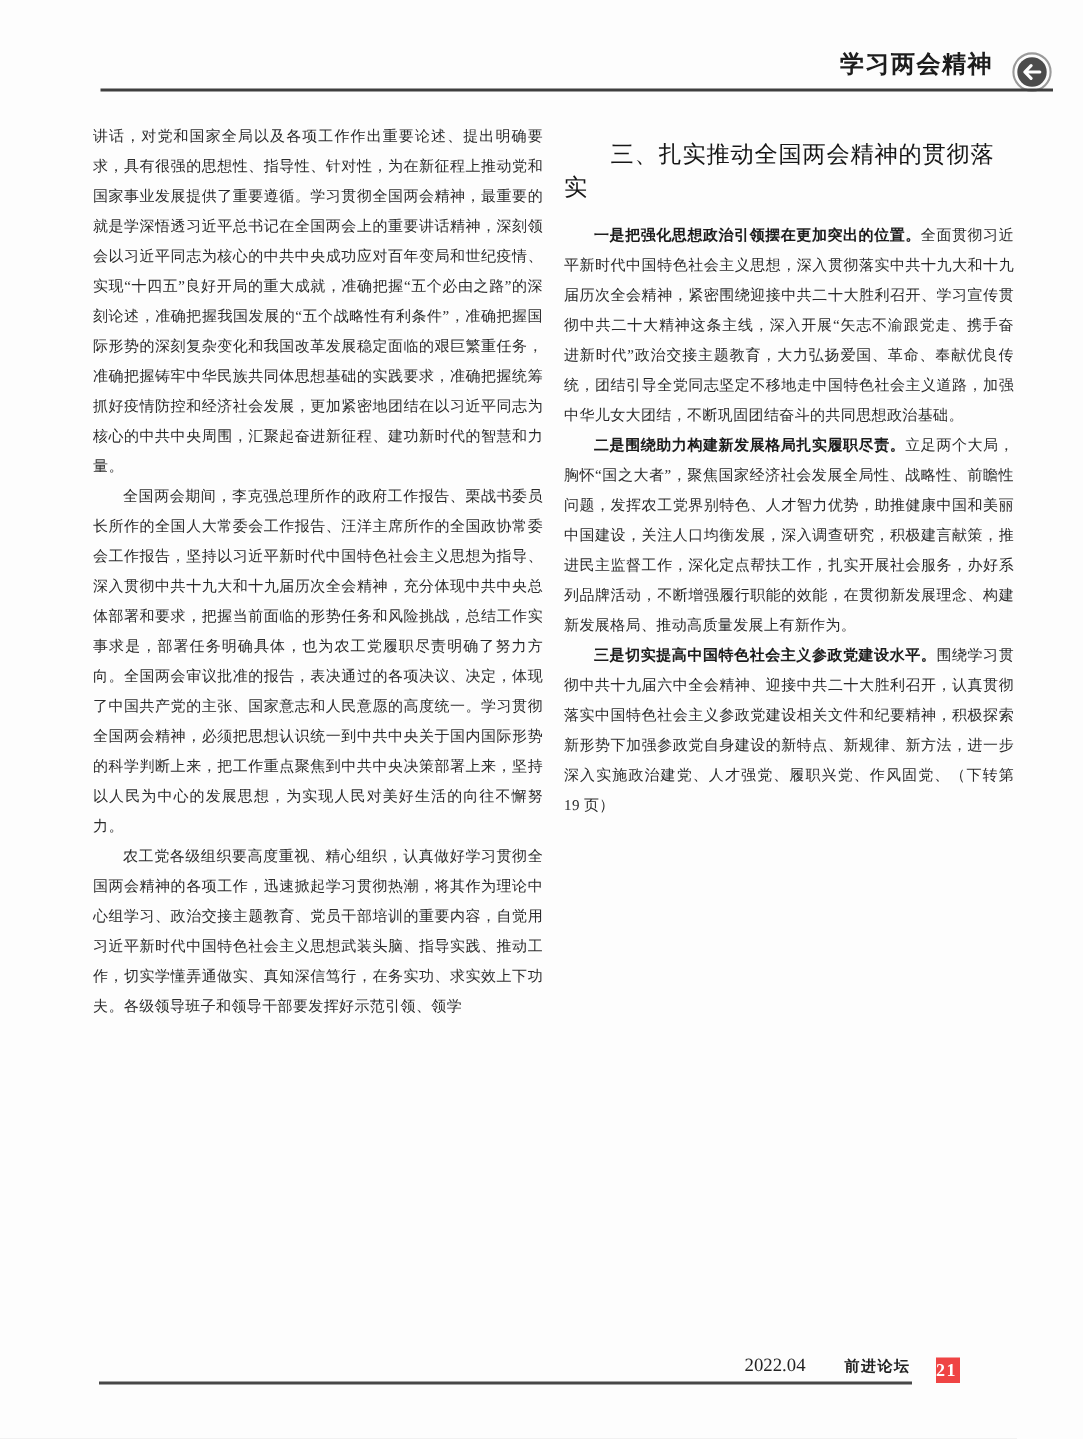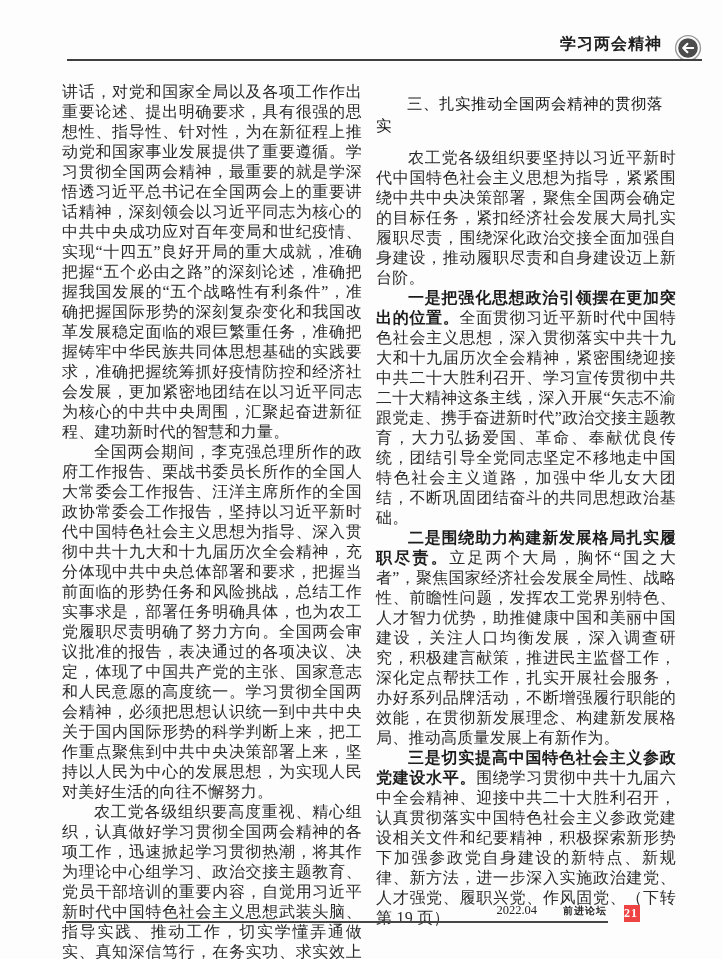--- a/index.html
+++ b/index.html
@@ -28,21 +28,21 @@
     background:#3f3f3f;
   }
   
   .columns{
     position:absolute;top:82px;left:62px;width:614px;
     display:flex;gap:14px;
   }
   .col{width:300px;}
   .col p{
     margin:0;
-    font-size:16px;line-height:20px;letter-spacing:0.25px;
+    font-size:10px;line-height:20px;letter-spacing:0.25px;
     text-align:justify;text-justify:inter-character;
     text-indent:2em;
   }
   .col p.noindent{text-indent:0;}
   .lead{
     font-family:"Liberation Sans","DejaVu Sans",sans-serif;
     font-weight:700;color:#1c1c1c;
   }
   .sec-heading{
     margin:11px 0 11px 0;
@@ -91,21 +91,20 @@
     <div class="col">
       <p class="noindent">讲话，对党和国家全局以及各项工作作出重要论述、提出明确要求，具有很强的思想性、指导性、针对性，为在新征程上推动党和国家事业发展提供了重要遵循。学习贯彻全国两会精神，最重要的就是学深悟透习近平总书记在全国两会上的重要讲话精神，深刻领会以习近平同志为核心的中共中央成功应对百年变局和世纪疫情、实现“十四五”良好开局的重大成就，准确把握“五个必由之路”的深刻论述，准确把握我国发展的“五个战略性有利条件”，准确把握国际形势的深刻复杂变化和我国改革发展稳定面临的艰巨繁重任务，准确把握铸牢中华民族共同体思想基础的实践要求，准确把握统筹抓好疫情防控和经济社会发展，更加紧密地团结在以习近平同志为核心的中共中央周围，汇聚起奋进新征程、建功新时代的智慧和力量。</p>
       <p>全国两会期间，李克强总理所作的政府工作报告、栗战书委员长所作的全国人大常委会工作报告、汪洋主席所作的全国政协常委会工作报告，坚持以习近平新时代中国特色社会主义思想为指导、深入贯彻中共十九大和十九届历次全会精神，充分体现中共中央总体部署和要求，把握当前面临的形势任务和风险挑战，总结工作实事求是，部署任务明确具体，也为农工党履职尽责明确了努力方向。全国两会审议批准的报告，表决通过的各项决议、决定，体现了中国共产党的主张、国家意志和人民意愿的高度统一。学习贯彻全国两会精神，必须把思想认识统一到中共中央关于国内国际形势的科学判断上来，把工作重点聚焦到中共中央决策部署上来，坚持以人民为中心的发展思想，为实现人民对美好生活的向往不懈努力。</p>
       <p>农工党各级组织要高度重视、精心组织，认真做好学习贯彻全国两会精神的各项工作，迅速掀起学习贯彻热潮，将其作为理论中心组学习、政治交接主题教育、党员干部培训的重要内容，自觉用习近平新时代中国特色社会主义思想武装头脑、指导实践、推动工作，切实学懂弄通做实、真知深信笃行，在务实功、求实效上下功夫。各级领导班子和领导干部要发挥好示范引领、领学</p>
     </div>
 
     <div class="col">
 
       <h3 class="sec-heading">三、扎实推动全国两会精神的贯彻落实</h3>
 
-      <p>农工党各级组织要坚持以习近平新时代中国特色社会主义思想为指导，紧紧围绕中共中央决策部署，聚焦全国两会确定的目标任务，紧扣经济社会发展大局扎实履职尽责，围绕深化政治交接全面加强自身建设，推动履职尽责和自身建设迈上新台阶。</p>
 
       <p><span class="lead">一是把强化思想政治引领摆在更加突出的位置。</span><span>全面贯彻习近平新时代中国特色社会主义思想，深入贯彻落实中共十九大和十九届历次全会精神，紧密围绕迎接中共二十大胜利召开、学习宣传贯彻中共二十大精神这条主线，深入开展“矢志不渝跟党走、携手奋进新时代”政治交接主题教育，大力弘扬爱国、革命、奉献优良传统，团结引导全党同志坚定不移地走中国特色社会主义道路，加强中华儿女大团结，不断巩固团结奋斗的共同思想政治基础。</span></p>
 
       <p><span class="lead">二是围绕助力构建新发展格局扎实履职尽责。</span><span>立足两个大局，胸怀“国之大者”，聚焦国家经济社会发展全局性、战略性、前瞻性问题，发挥农工党界别特色、人才智力优势，助推健康中国和美丽中国建设，关注人口均衡发展，深入调查研究，积极建言献策，推进民主监督工作，深化定点帮扶工作，扎实开展社会服务，办好系列品牌活动，不断增强履行职能的效能，在贯彻新发展理念、构建新发展格局、推动高质量发展上有新作为。</span></p>
 
       <p><span class="lead">三是切实提高中国特色社会主义参政党建设水平。</span><span>围绕学习贯彻中共十九届六中全会精神、迎接中共二十大胜利召开，认真贯彻落实中国特色社会主义参政党建设相关文件和纪要精神，积极探索新形势下加强参政党自身建设的新特点、新规律、新方法，进一步深入实施政治建党、人才强党、履职兴党、作风固党、（下转第 19 页）</span></p>
     </div>
   </main>
 
   <div class="footer-rule"></div>

